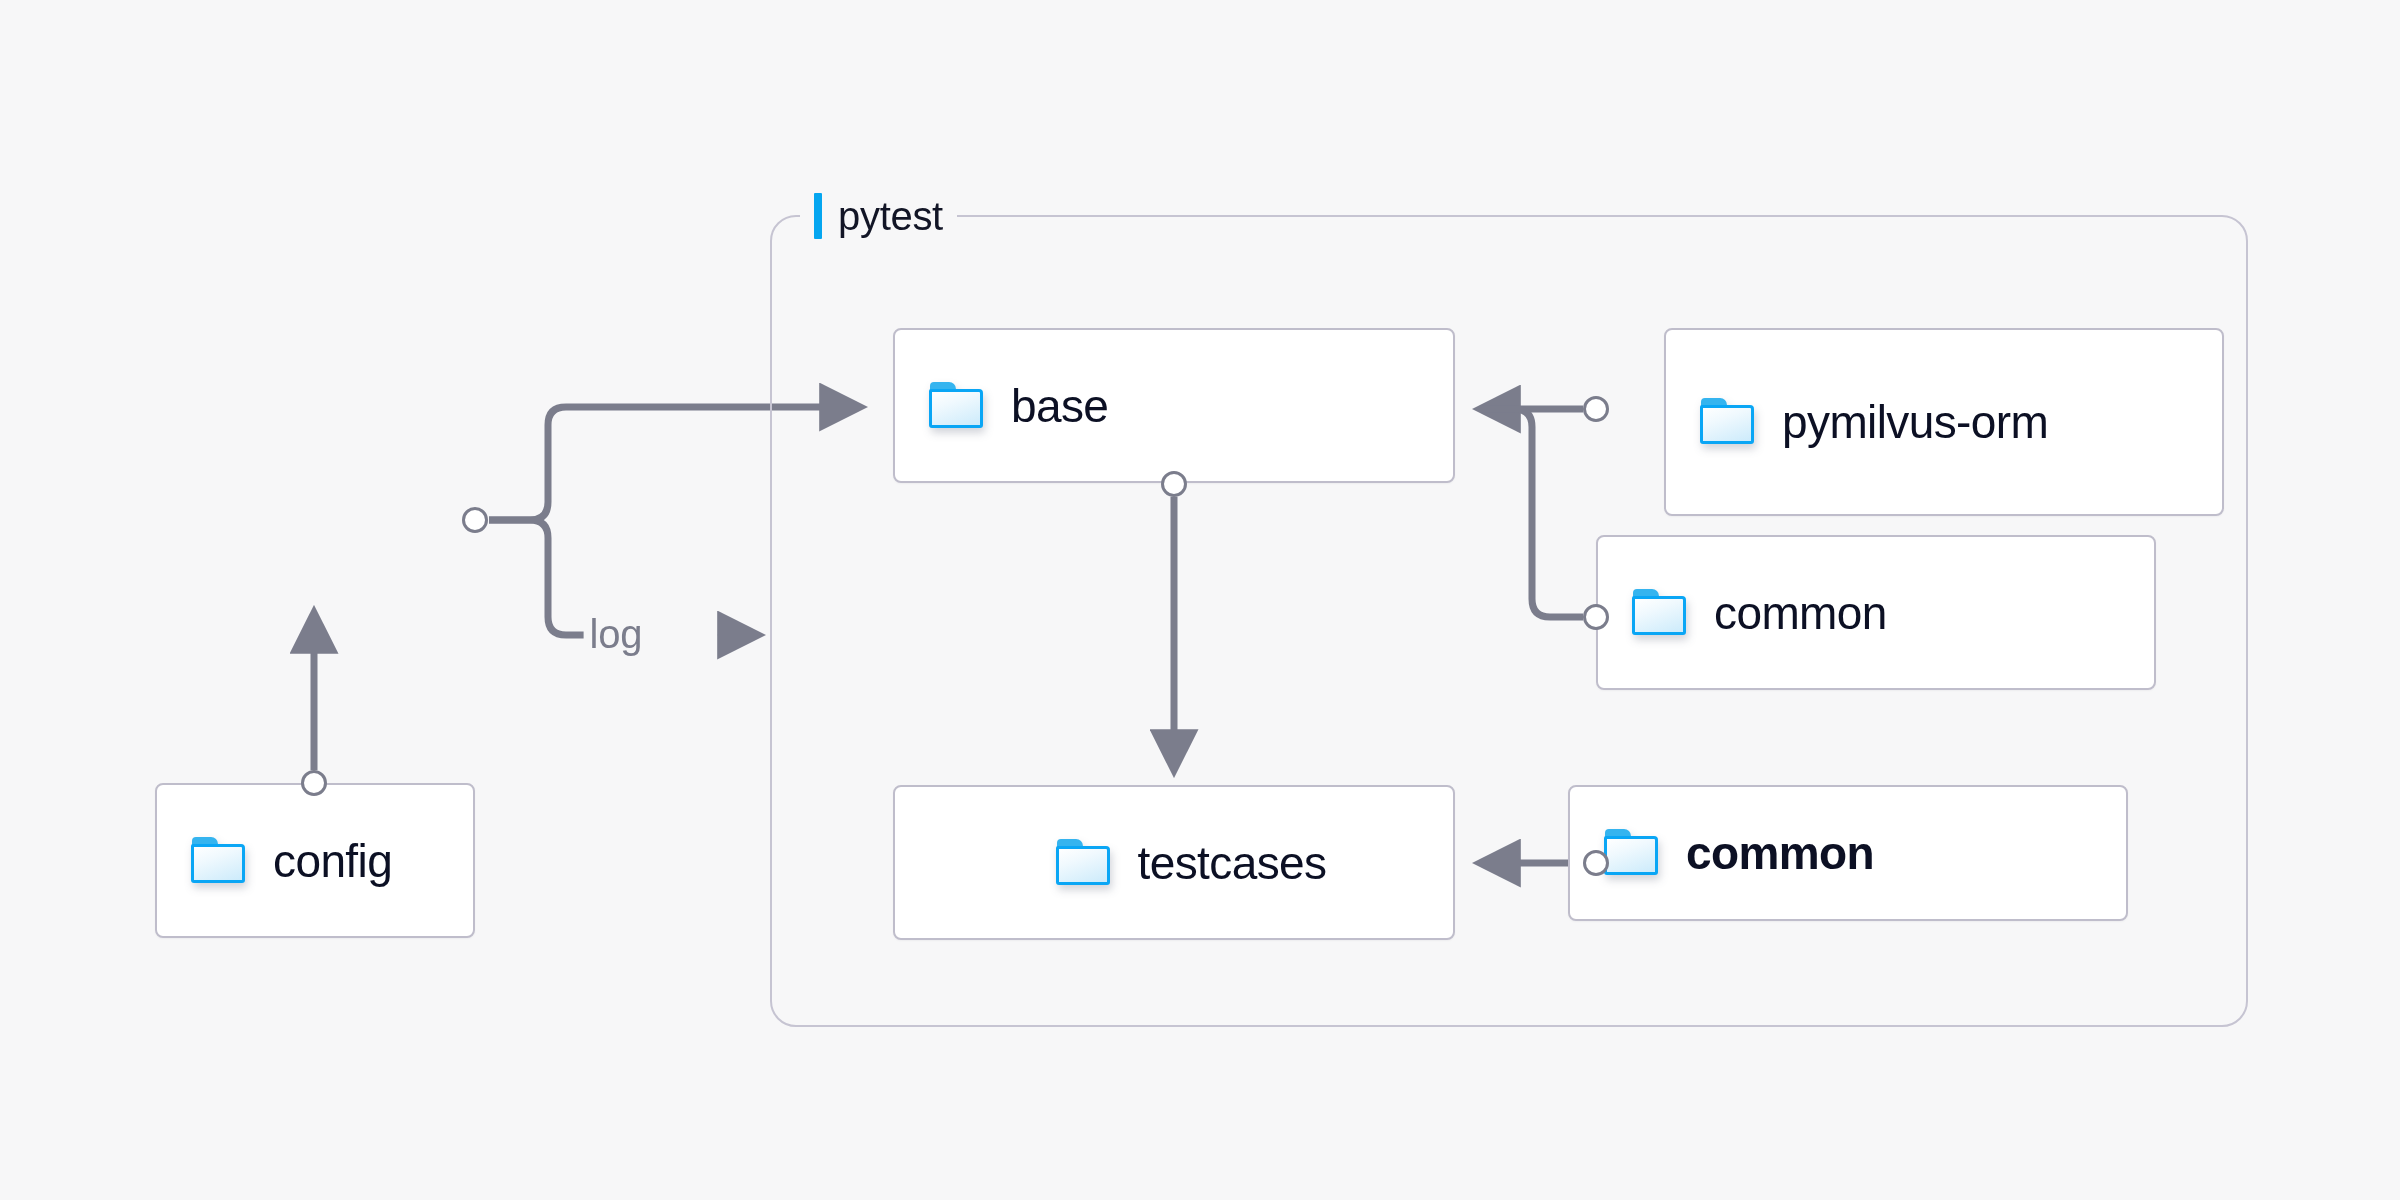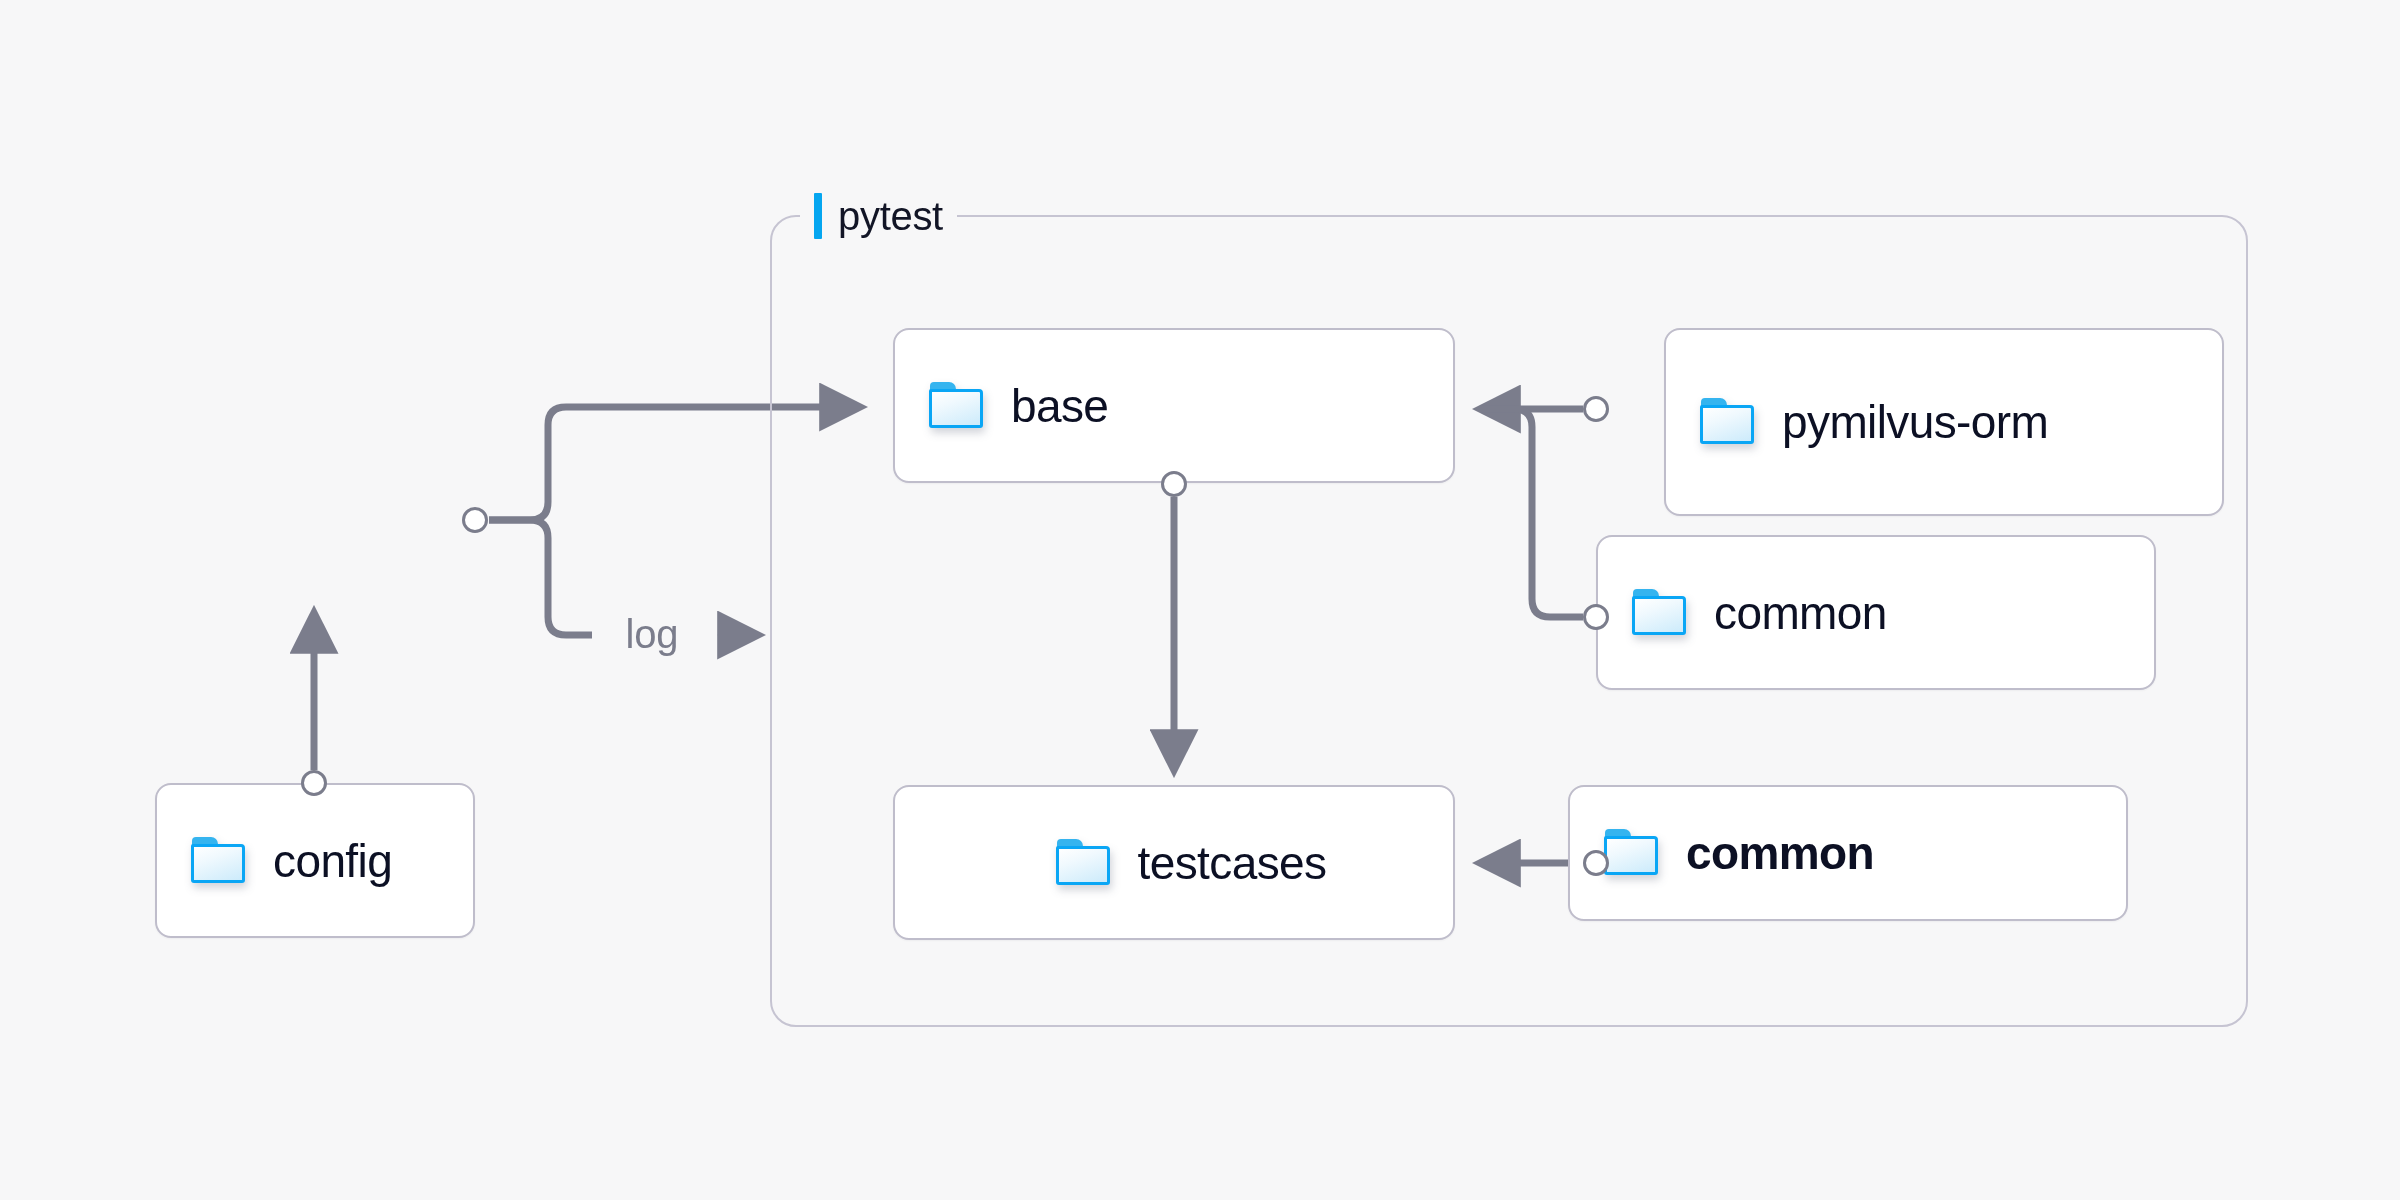--- a/index.html
+++ b/index.html
@@ -54,21 +54,21 @@
     color: #121526;
     letter-spacing: -0.3px;
     white-space: nowrap;
   }
 
   
   .node {
     position: absolute;
     background: #ffffff;
     border: 2px solid #bfbdcb;
-    border-radius: 16px;
+    border-radius: 8px;
     box-sizing: border-box;
     display: flex;
     align-items: center;
     box-shadow: 0 1px 2px rgba(20,20,40,0.045);
   }
   .node-inner {
     display: flex;
     align-items: center;
     gap: 26px;
     padding-left: 34px;
@@ -229,15 +229,15 @@
     <div class="node-inner">
       <span class="folder-icon">
         <span class="fi-tab"></span>
           <span class="fi-body"></span>
       </span>
       <span class="node-label">common</span>
     </div>
   </div>
   <span class="handle" style="left:1596px; top:863px;"></span>
 
-  <span class="edge-label" style="left:652px; top:634px;text-align:center;">log</span>
+  <span class="edge-label" style="left:616px; top:634px;text-align:center;">log</span>
 
 </div>
 
 </body></html>

